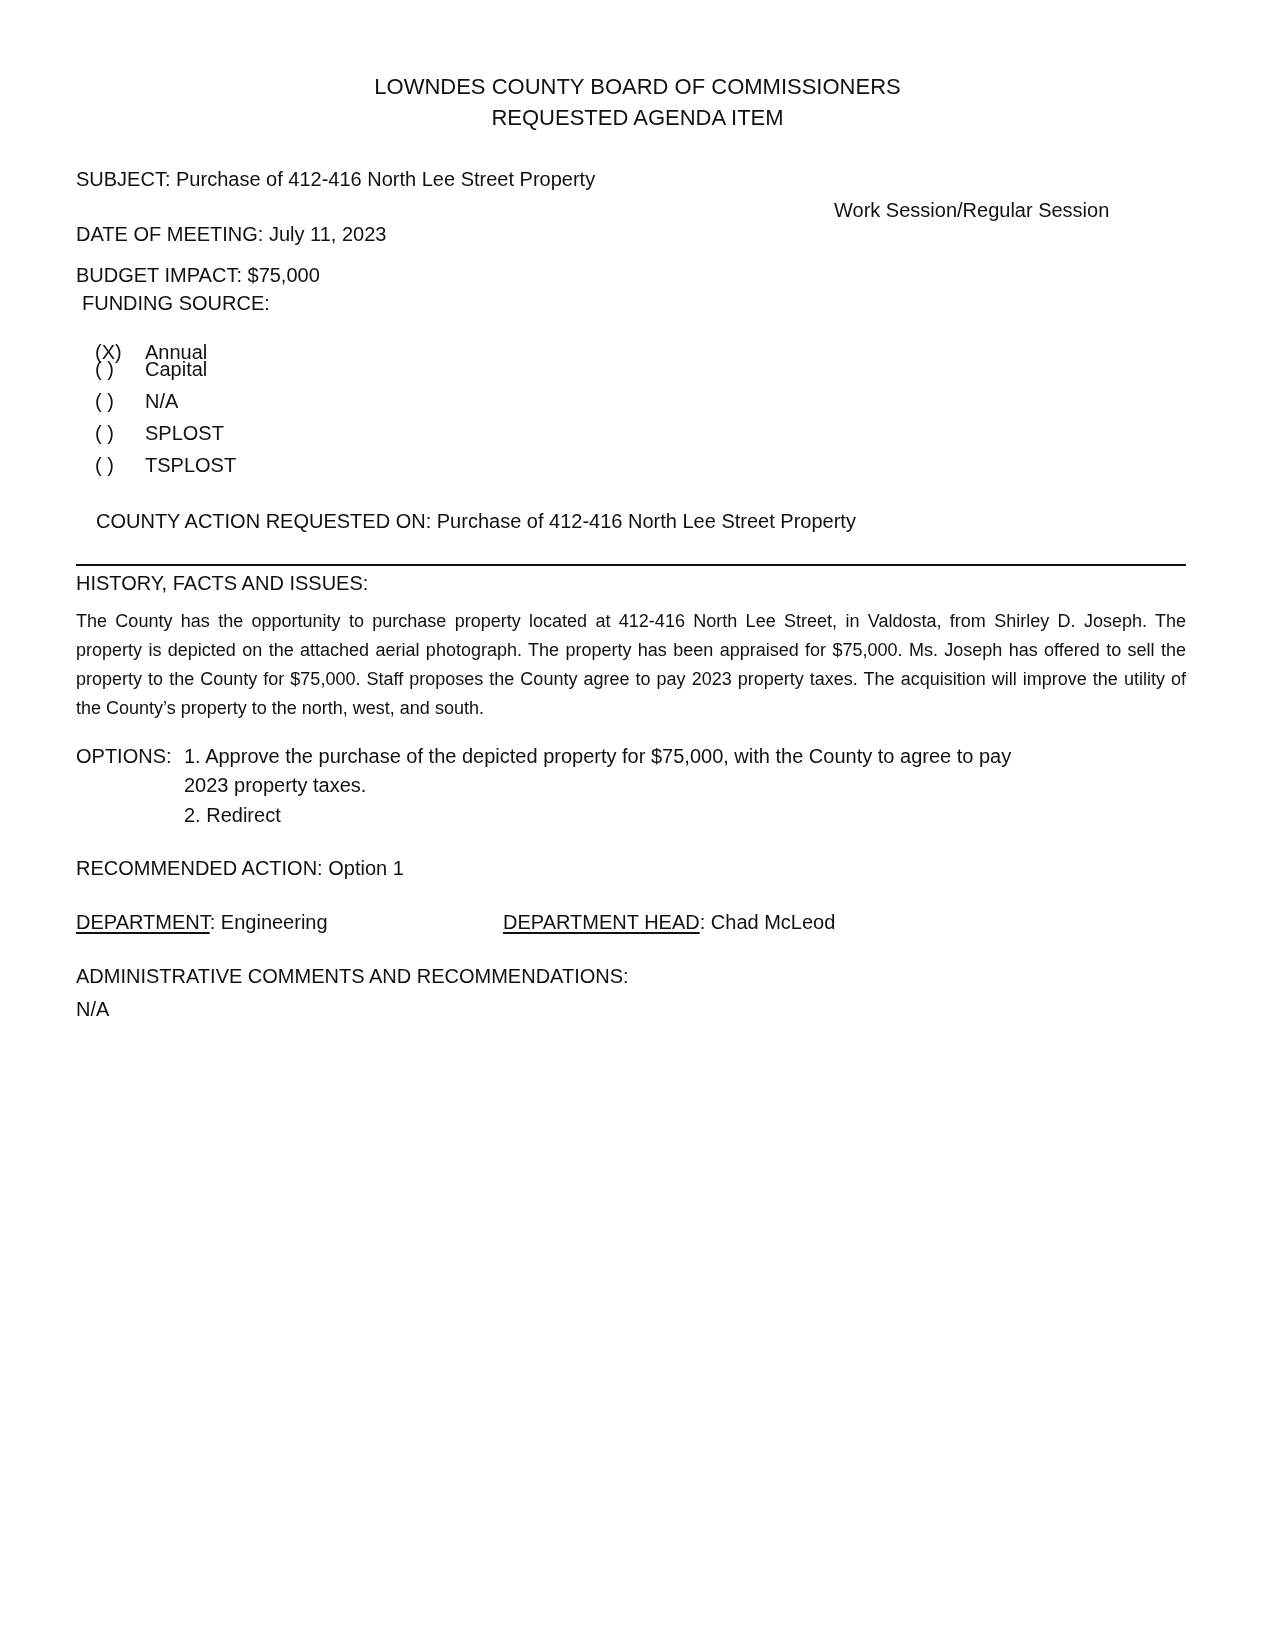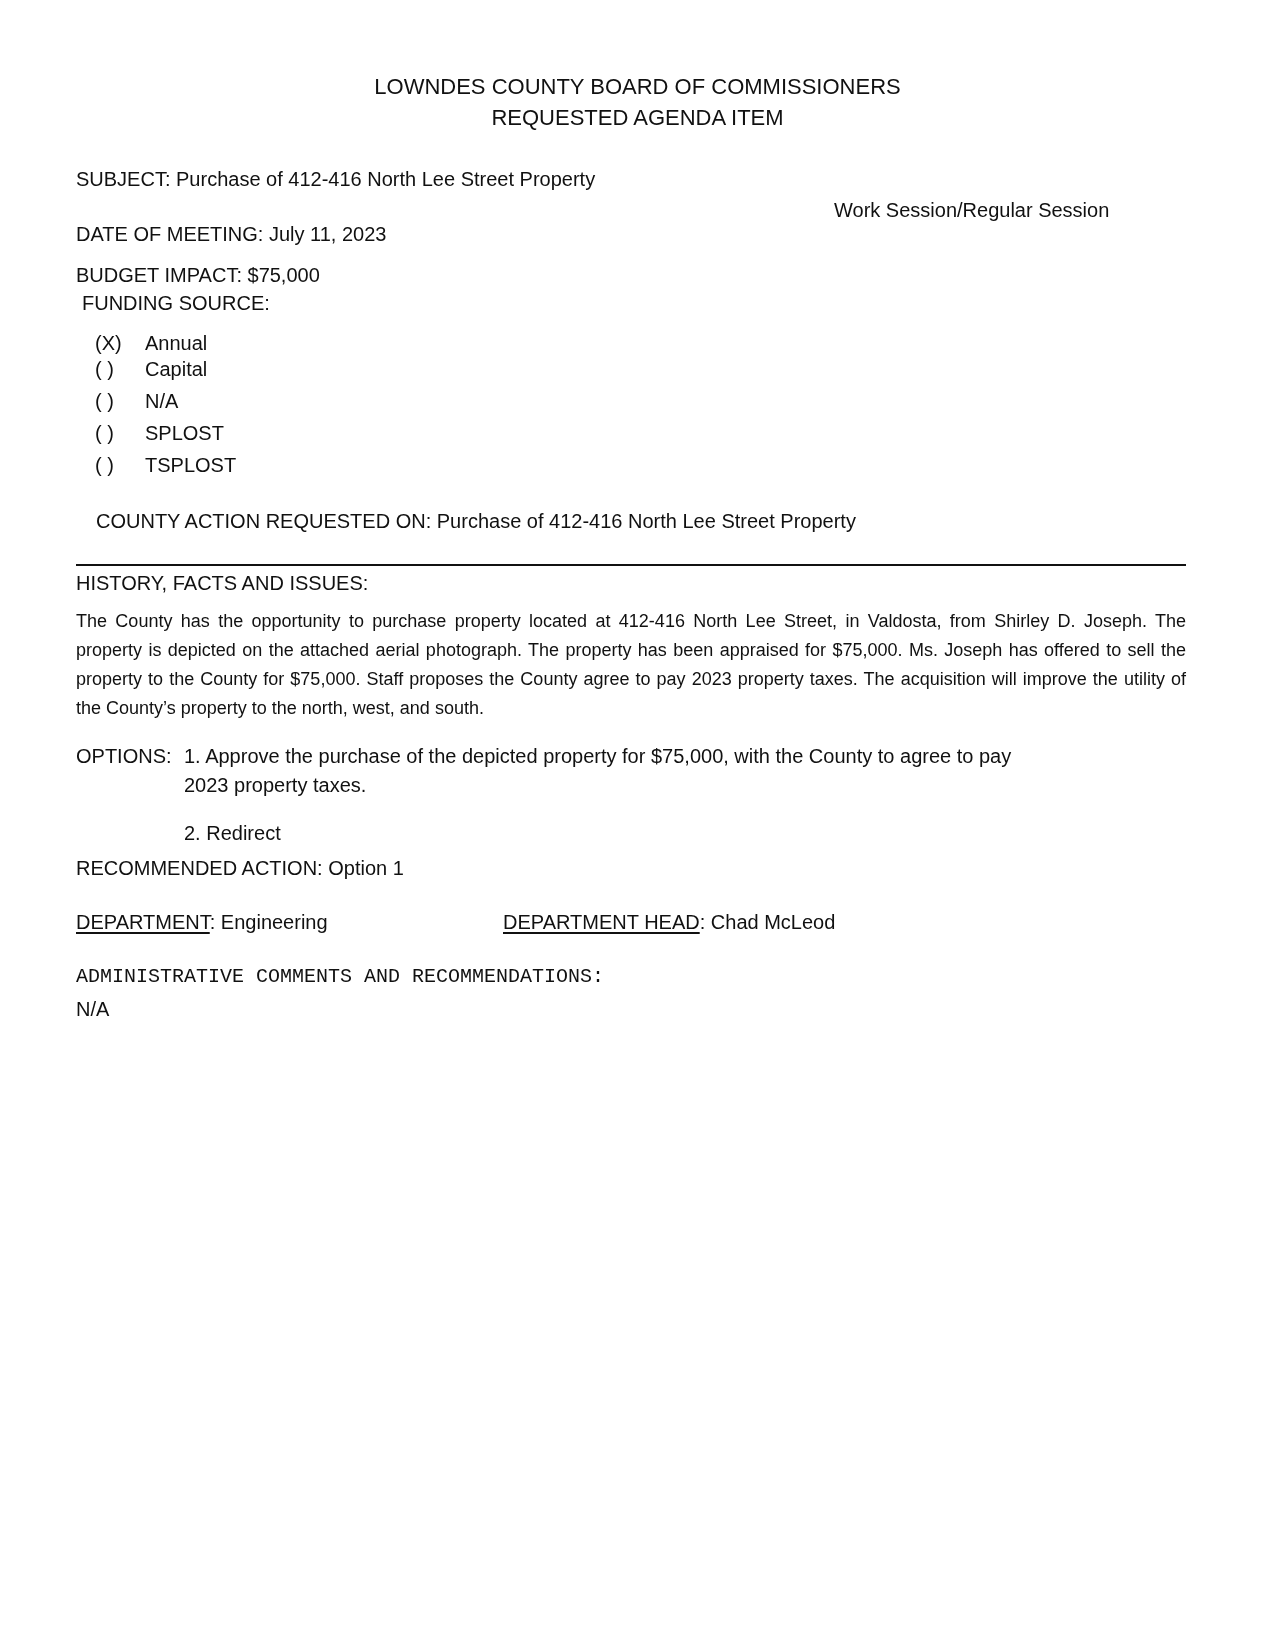--- a/index.html
+++ b/index.html
@@ -25,21 +25,21 @@
 <div class="abs title" style="top:74px;">LOWNDES COUNTY BOARD OF COMMISSIONERS</div>
 <div class="abs title" style="top:105px;">REQUESTED AGENDA ITEM</div>
 
 <div class="abs" style="left:76px; top:168px;">SUBJECT: Purchase of 412-416 North Lee Street Property</div>
 <div class="abs" style="left:76px; top:208px;margin-top:15px;">DATE OF MEETING: July 11, 2023</div>
 <div class="abs" style="left:834px; top:199px;">Work Session/Regular Session</div>
 
 <div class="abs" style="left:76px; top:264px;">BUDGET IMPACT: $75,000</div>
 <div class="abs" style="left:82px; top:292px;">FUNDING SOURCE:</div>
 
-<div class="abs" style="left:95px; top:332px;">
+<div class="abs" style="left:95px; top:341px;">
   <span class="fund-mark">(X)</span><span>Annual</span>
 </div>
 <div class="abs" style="left:95px; top:358px;">
   <span class="fund-mark">( )</span><span>Capital</span>
 </div>
 <div class="abs" style="left:95px; top:390px;">
   <span class="fund-mark">( )</span><span>N/A</span>
 </div>
 <div class="abs" style="left:95px; top:422px;">
   <span class="fund-mark">( )</span><span>SPLOST</span>
@@ -51,25 +51,25 @@
 <div class="abs" style="left:76px; top:510px;margin-left:20px;">COUNTY ACTION REQUESTED ON:  Purchase of 412-416 North Lee Street Property</div>
 <div class="rule"></div>
 
 <div class="abs" style="left:76px; top:572px;">HISTORY, FACTS AND ISSUES:</div>
 <div class="para">The County has the opportunity to purchase property located at 412-416 North Lee Street, in Valdosta, from Shirley D. Joseph. The property is depicted on the attached aerial photograph.  The property has been appraised for $75,000. Ms. Joseph has offered to sell the property to the County for $75,000. Staff proposes the County agree to pay 2023 property taxes. The acquisition will improve the utility of the County’s property to the north, west, and south.</div>
 
 <div class="abs" style="left:76px; top:745px;">
   <span class="opt-label">OPTIONS:</span><span>1. Approve the purchase of the depicted property for $75,000, with the County to agree to pay</span>
 </div>
 <div class="abs" style="left:184px; top:774px;">2023 property taxes.</div>
-<div class="abs" style="left:184px; top:804px;margin-top:18px;">2. Redirect</div>
+<div class="abs" style="left:184px; top:804px;">2. Redirect</div>
 
 <div class="abs" style="left:76px; top:857px;">RECOMMENDED ACTION: Option 1</div>
 
 <div class="abs" style="left:76px; top:911px;">
   <span class="u">DEPARTMENT</span><span>: Engineering</span>
 </div>
 <div class="abs" style="left:503px; top:911px;">
   <span class="u">DEPARTMENT HEAD</span><span>: Chad McLeod</span>
 </div>
 
-<div class="abs" style="left:76px; top:965px;font-family:Liberation Mono, monospace;">ADMINISTRATIVE COMMENTS AND RECOMMENDATIONS:</div>
+<div class="abs" style="left:76px; top:965px;">ADMINISTRATIVE COMMENTS AND RECOMMENDATIONS:</div>
 <div class="abs" style="left:76px; top:998px;">N/A</div>
 
 </body></html>

